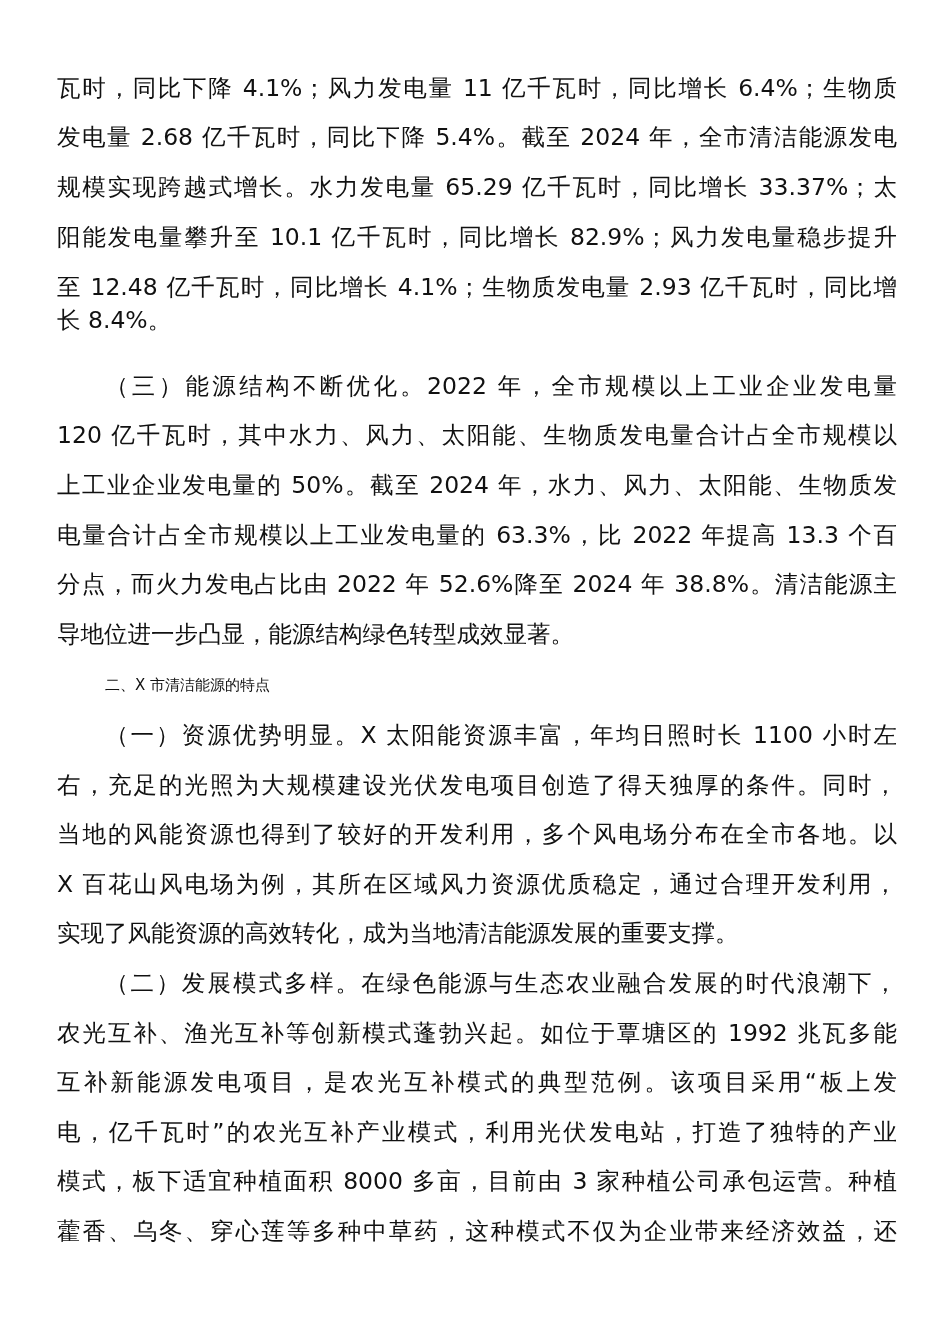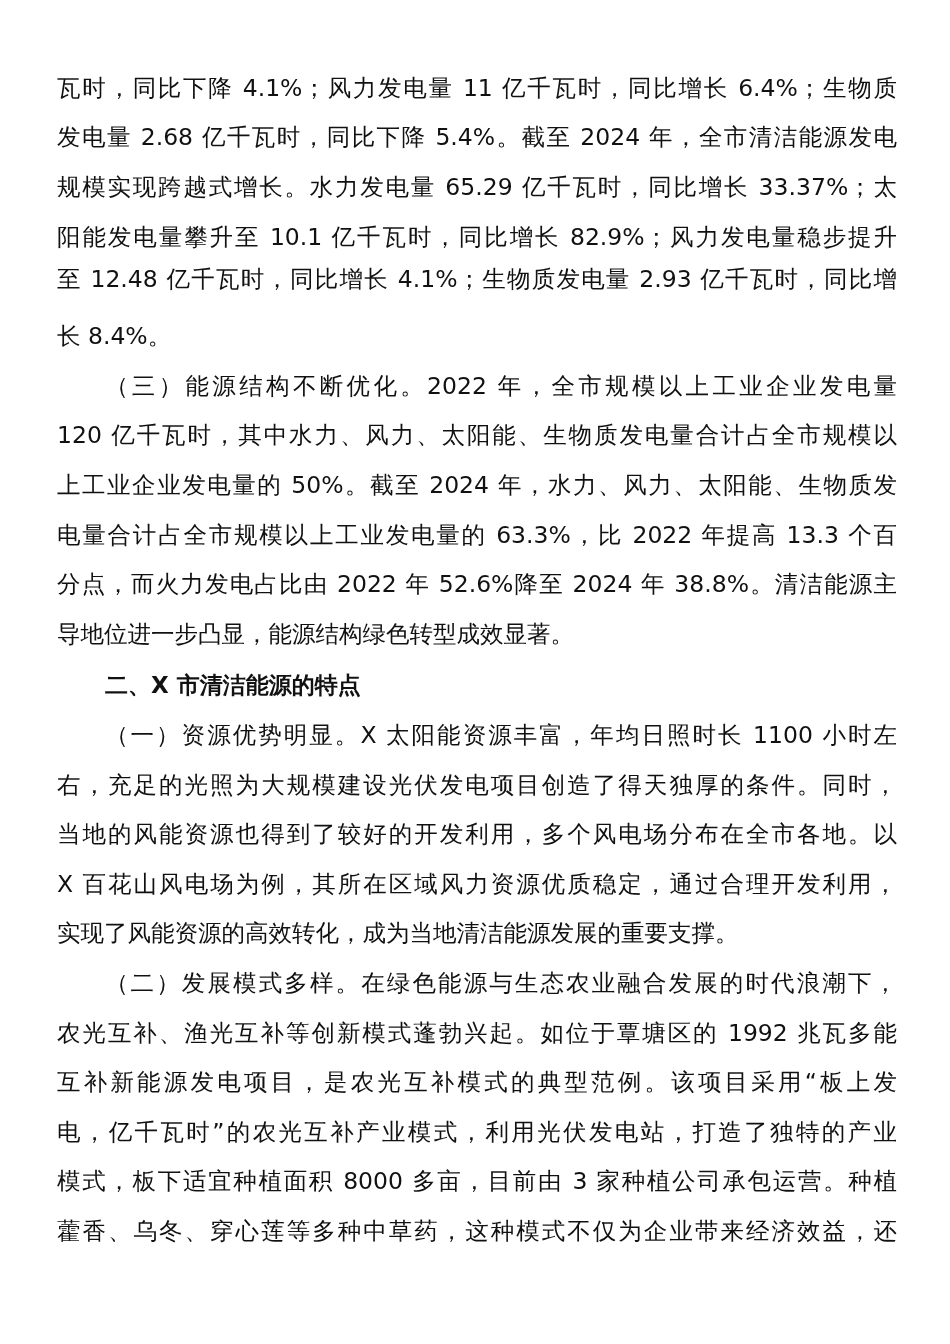--- a/index.html
+++ b/index.html
@@ -37,39 +37,38 @@
     .line.last {
       text-align-last: left;
     }
     .line.indent {
       left: 105px;
       width: 792px;
     }
     .heading {
       position: absolute;
       left: 105px;
-      font-size: 23px;
+      font-size: 15px;
       line-height: 30px;
       white-space: nowrap;
       text-align-last: left;
-      font-weight: bold;
     }
   </style>
 </head>
 <body>
 
 <div class="page">
 
   <div>
     <div class="line" style="top:73px">瓦时，同比下降 4.1%；风力发电量 11 亿千瓦时，同比增长 6.4%；生物质</div>
     <div class="line" style="top:122px">发电量 2.68 亿千瓦时，同比下降 5.4%。截至 2024 年，全市清洁能源发电</div>
     <div class="line" style="top:172px">规模实现跨越式增长。水力发电量 65.29 亿千瓦时，同比增长 33.37%；太</div>
     <div class="line" style="top:222px">阳能发电量攀升至 10.1 亿千瓦时，同比增长 82.9%；风力发电量稳步提升</div>
-    <div class="line" style="top:264px">至 12.48 亿千瓦时，同比增长 4.1%；生物质发电量 2.93 亿千瓦时，同比增</div>
-    <div class="line last" style="top:321px">长 8.4%。</div>
+    <div class="line" style="top:272px">至 12.48 亿千瓦时，同比增长 4.1%；生物质发电量 2.93 亿千瓦时，同比增</div>
+    <div class="line last" style="top:305px">长 8.4%。</div>
   </div>
 
   <div>
     <div class="line indent" style="top:371px">（三）能源结构不断优化。2022 年，全市规模以上工业企业发电量</div>
     <div class="line" style="top:420px">120 亿千瓦时，其中水力、风力、太阳能、生物质发电量合计占全市规模以</div>
     <div class="line" style="top:470px">上工业企业发电量的 50%。截至 2024 年，水力、风力、太阳能、生物质发</div>
     <div class="line" style="top:520px">电量合计占全市规模以上工业发电量的 63.3%，比 2022 年提高 13.3 个百</div>
     <div class="line" style="top:569px">分点，而火力发电占比由 2022 年 52.6%降至 2024 年 38.8%。清洁能源主</div>
     <div class="line last" style="top:619px">导地位进一步凸显，能源结构绿色转型成效显著。</div>
   </div>

